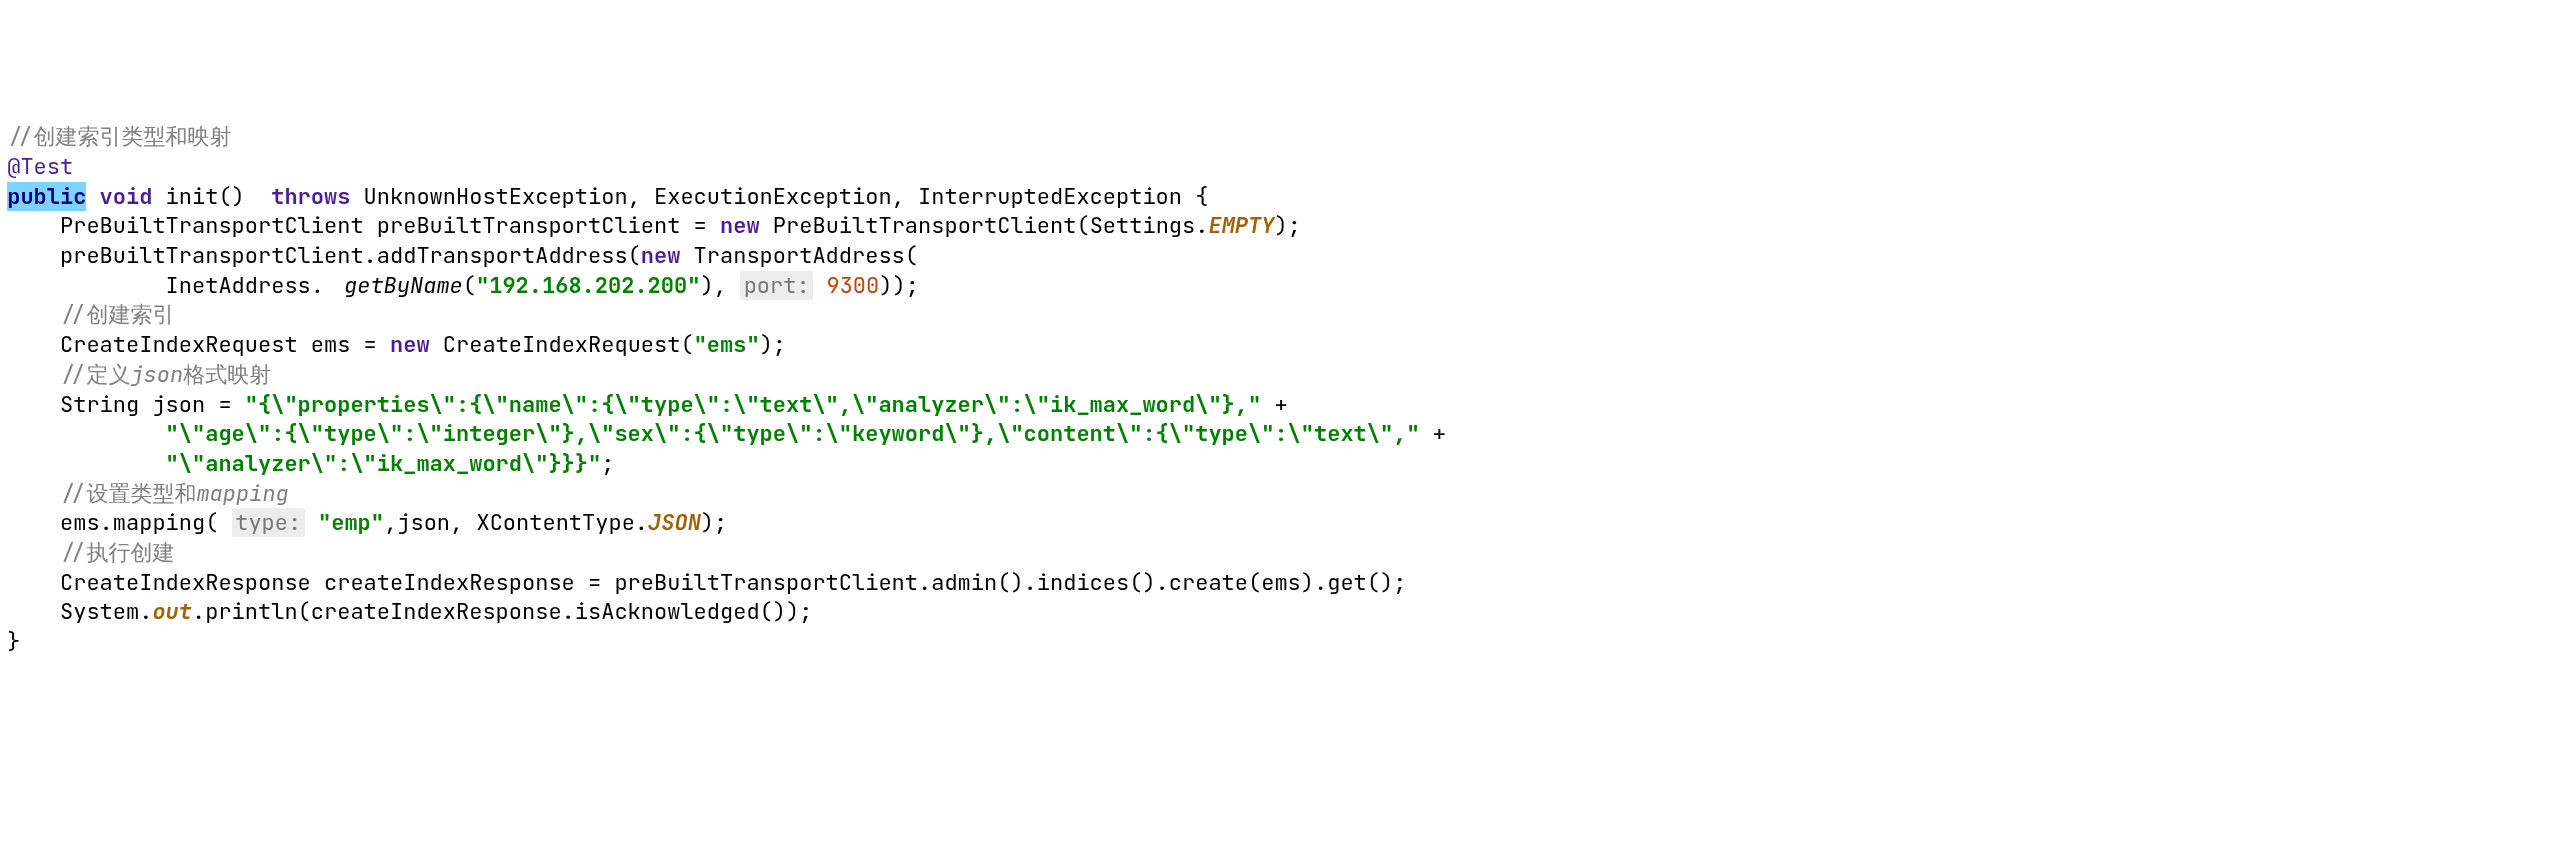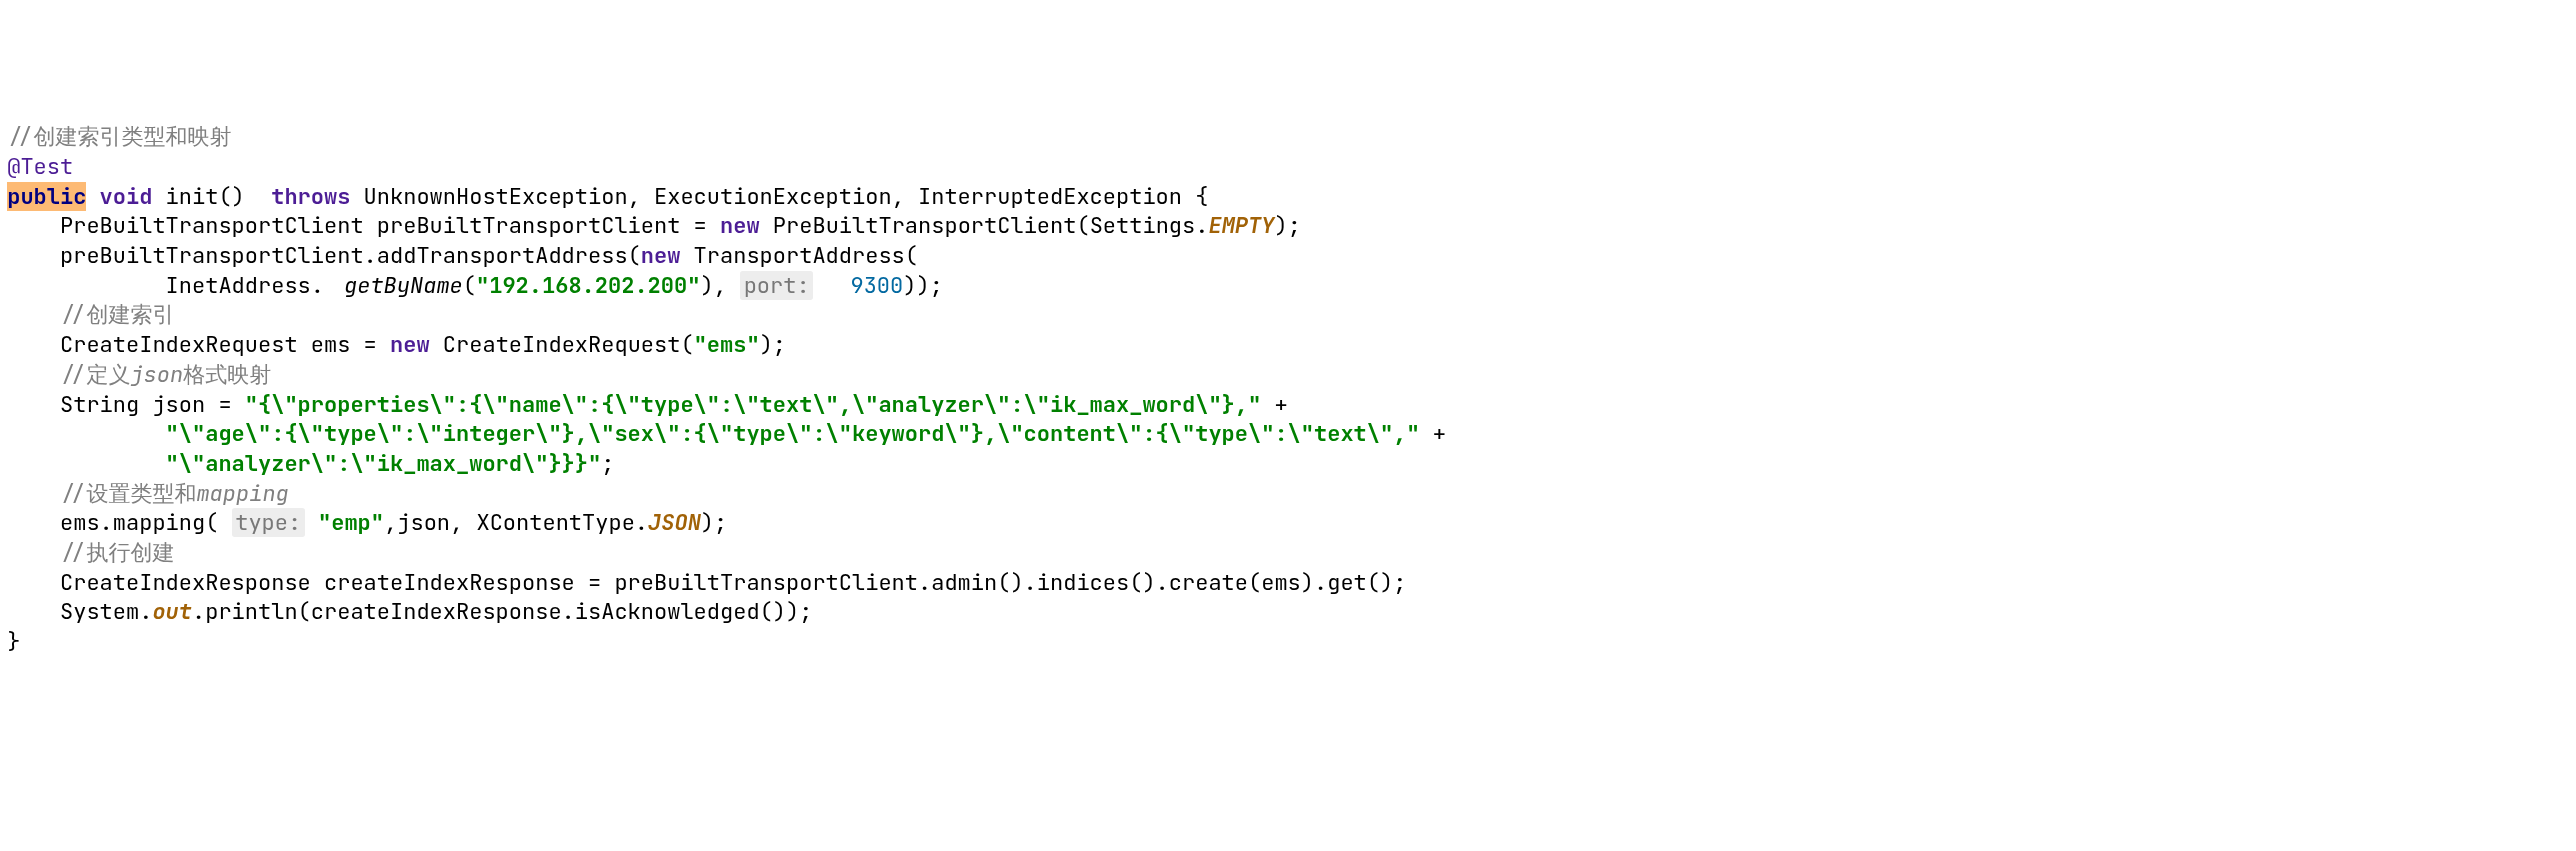--- a/index.html
+++ b/index.html
@@ -16,26 +16,26 @@
       white-space: pre;
       padding: 3.6px 7.2px;
     }
     .line {
       display: block;
     }
     .comment { color: #808080; }
     .comment-italic { color: #808080; font-style: italic; }
     .annotation { color: #4c1d95; }
     .keyword { color: #4c1d95; font-weight: bold; }
-    .keyword-highlight { color: #000080; font-weight: bold; background-color: #fdba74; }
+    .keyword-highlight { color: #000080; font-weight: bold; background-color: #7dd3fc; }
     .method-name { color: #000000; }
     .string { color: #008000; font-weight: bold; }
     .static-field { color: #a16207; font-style: italic; font-weight: bold; }
     .static-method { color: #000000; font-style: italic; margin-left: 20px; }
-    .number { color: #0369a1; margin-left: 24px; }
+    .number { color: #c2410c; }
     .param-hint { color: #787878; background-color: #ededed; padding: 0 3.6px; border-radius: 2.7px; font-weight: normal; text-align: right; }
     .plain { color: #000000; }
   </style>
 </head>
 <body>
 
 
 
 <div id="editor"><span class="line"><span class="comment">//创建索引类型和映射</span></span><span class="line"><span class="annotation">@Test</span></span><span class="line"><span class="keyword-highlight">public</span> <span class="keyword">void</span><span class="method-name"> init()  </span><span class="keyword">throws</span><span class="plain"> UnknownHostException, ExecutionException, InterruptedException {</span></span><span class="line">    <span class="plain">PreBuiltTransportClient preBuiltTransportClient = </span><span class="keyword">new</span><span class="plain"> PreBuiltTransportClient(Settings.</span><span class="static-field">EMPTY</span><span class="plain">);</span></span><span class="line">    <span class="plain">preBuiltTransportClient.addTransportAddress(</span><span class="keyword">new</span><span class="plain"> TransportAddress(</span></span><span class="line">            <span class="plain">InetAddress.</span><span class="static-method">getByName</span><span class="plain">(</span><span class="string">"192.168.202.200"</span><span class="plain">), </span><span class="param-hint">port:</span><span class="plain"> </span><span class="number">9300</span><span class="plain">));</span></span><span class="line">    <span class="comment">//创建索引</span></span><span class="line">    <span class="plain">CreateIndexRequest ems = </span><span class="keyword">new</span><span class="plain"> CreateIndexRequest(</span><span class="string">"ems"</span><span class="plain">);</span></span><span class="line">    <span class="comment">//定义</span><span class="comment-italic">json</span><span class="comment">格式映射</span></span><span class="line">    <span class="plain">String json = </span><span class="string">"{\"properties\":{\"name\":{\"type\":\"text\",\"analyzer\":\"ik_max_word\"},"</span><span class="plain"> +</span></span><span class="line">            <span class="string">"\"age\":{\"type\":\"integer\"},\"sex\":{\"type\":\"keyword\"},\"content\":{\"type\":\"text\","</span><span class="plain"> +</span></span><span class="line">            <span class="string">"\"analyzer\":\"ik_max_word\"}}}"</span><span class="plain">;</span></span><span class="line">    <span class="comment">//设置类型和</span><span class="comment-italic">mapping</span><span class="comment"></span></span><span class="line">    <span class="plain">ems.mapping( </span><span class="param-hint">type:</span><span class="plain"> </span><span class="string">"emp"</span><span class="plain">,json, XContentType.</span><span class="static-field">JSON</span><span class="plain">);</span></span><span class="line">    <span class="comment">//执行创建</span></span><span class="line">    <span class="plain">CreateIndexResponse createIndexResponse = preBuiltTransportClient.admin().indices().create(ems).get();</span></span><span class="line">    <span class="plain">System.</span><span class="static-field">out</span><span class="plain">.println(createIndexResponse.isAcknowledged());</span></span><span class="line"><span class="plain">}</span></span></div>
 

